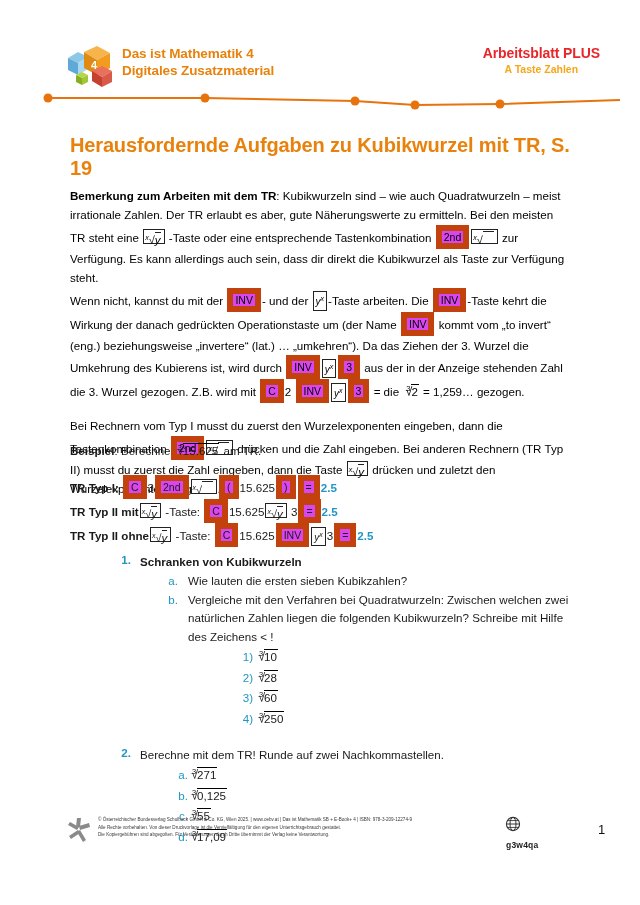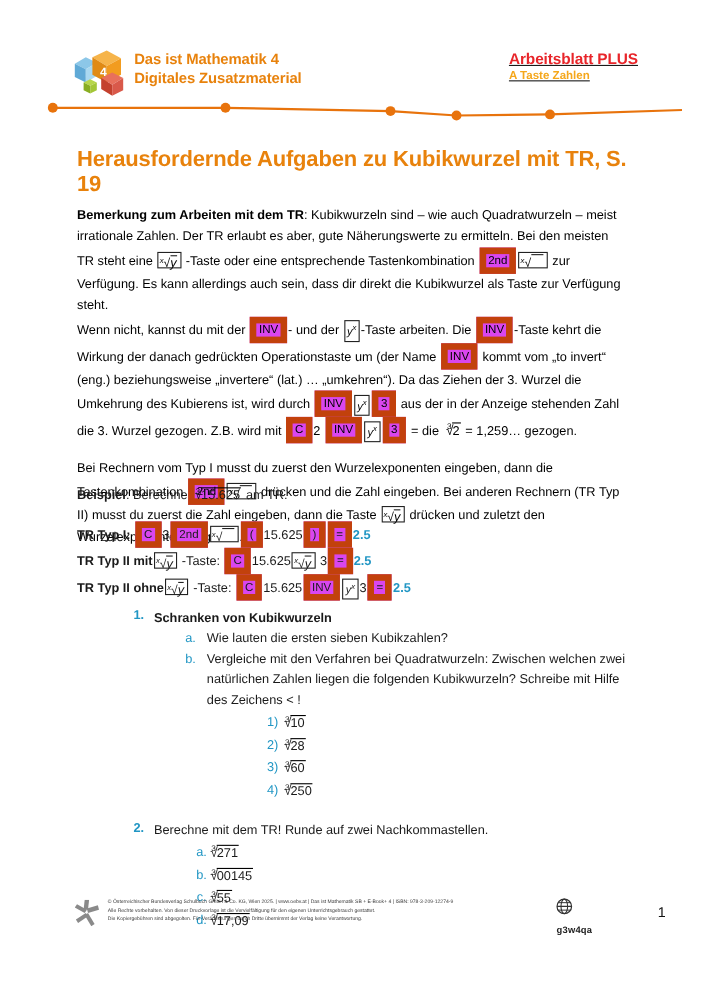--- a/index.html
+++ b/index.html
@@ -27,23 +27,22 @@
   .logo-wrap svg { display: block; }
   .header-title {
     position: absolute; left: 122px; top: 45px;
     color: #E8820C;
     font-weight: bold;
     font-size: 13.5px;
     line-height: 17px;
     letter-spacing: -0.1px;
   }
   .header-right {
-    position: absolute; right: 60px; top: 45px;
-    text-align: left;
-    text-decoration: underline;
+    position: absolute; right: 40px; top: 45px;
+    text-align: center;
   }
   .hr-line1 {
     color: #E8252A;
     font-weight: bold;
     font-size: 14px;
     line-height: 17px;
     letter-spacing: -0.1px;
   }
   .hr-line2 {
     color: #F5A71B;
@@ -375,21 +374,21 @@
     <div class="ex-item ex2">
       <div class="ex-num">2.</div>
       <div class="ex-head" style="font-weight:normal;">Berechne mit dem TR! Runde auf zwei Nachkommastellen.</div>
       <div class="sub-list">
         <div class="sub-item">
           <span class="sub-letter">a.</span>
           <div class="sub-text"><span class="radical"><span class="idx">3</span><span class="sign">√</span><span class="rand">271</span></span></div>
         </div>
         <div class="sub-item">
           <span class="sub-letter">b.</span>
-          <div class="sub-text"><span class="radical"><span class="idx">3</span><span class="sign">√</span><span class="rand">00145</span></span></div>
+          <div class="sub-text"><span class="radical"><span class="idx">3</span><span class="sign">√</span><span class="rand">0,125</span></span></div>
         </div>
         <div class="sub-item">
           <span class="sub-letter">c.</span>
           <div class="sub-text"><span class="radical"><span class="idx">3</span><span class="sign">√</span><span class="rand">55</span></span></div>
         </div>
         <div class="sub-item">
           <span class="sub-letter">d.</span>
           <div class="sub-text"><span class="radical"><span class="idx">3</span><span class="sign">√</span><span class="rand">17,09</span></span></div>
         </div>
       </div>

